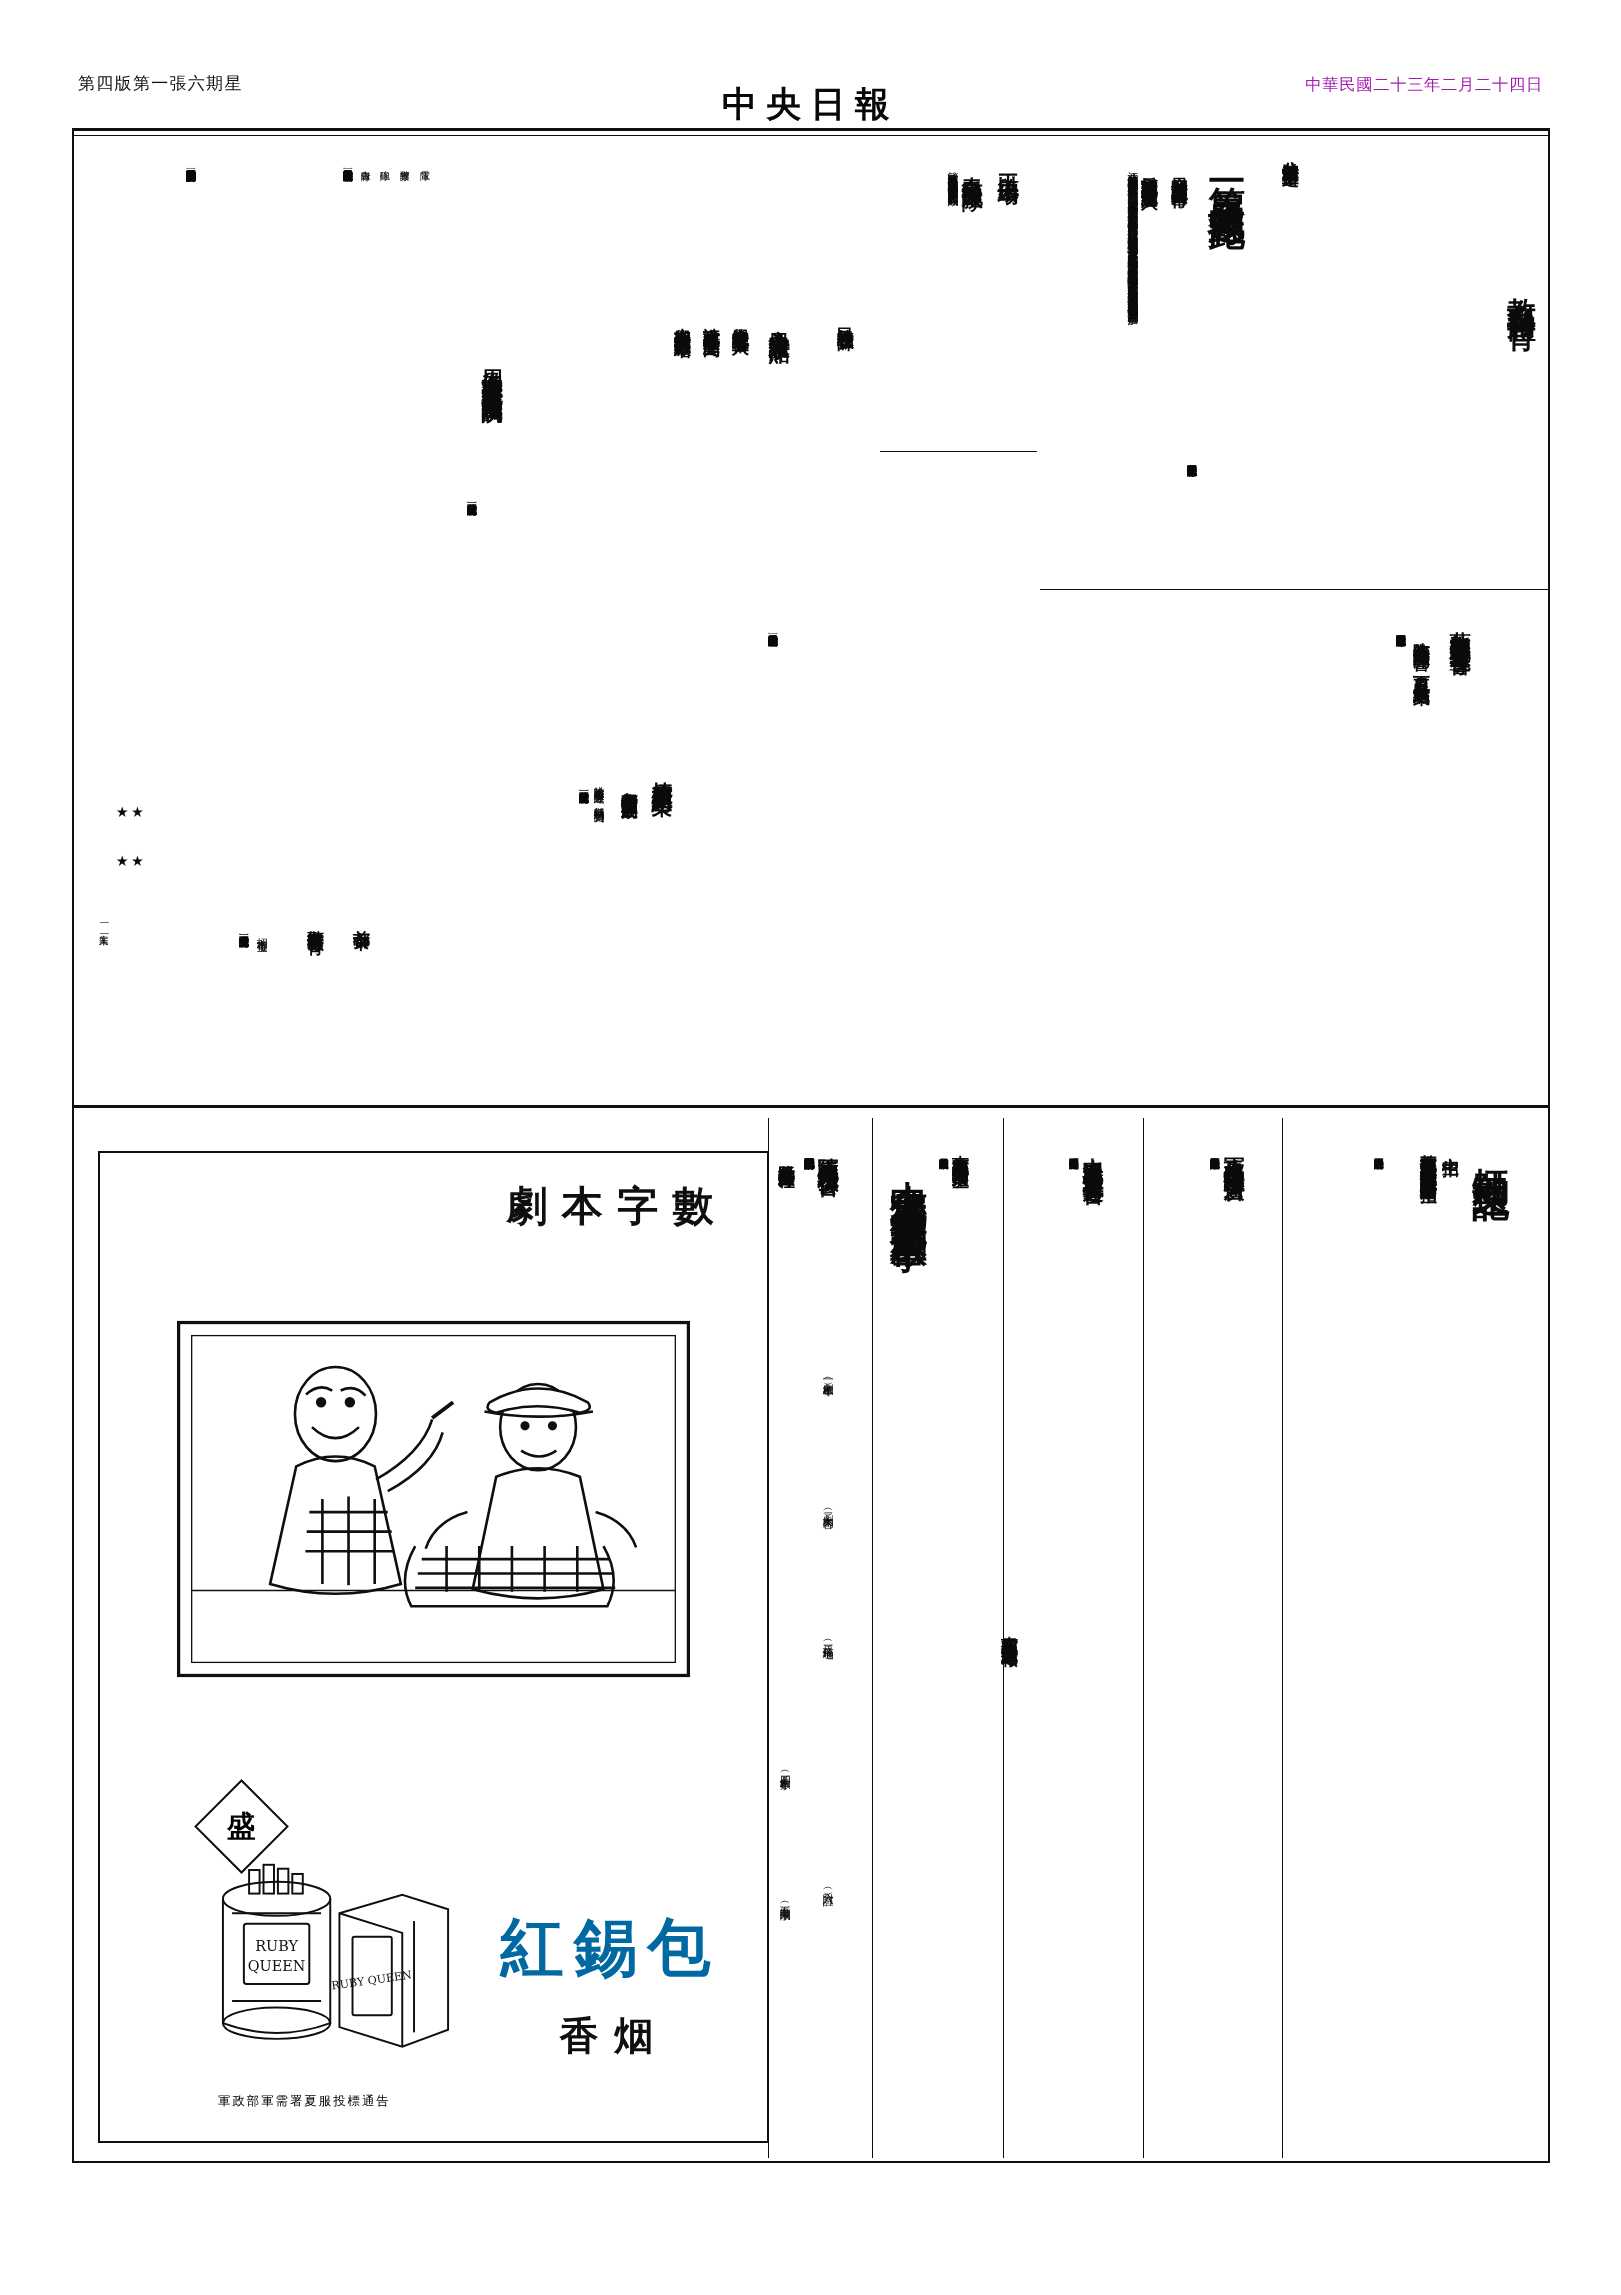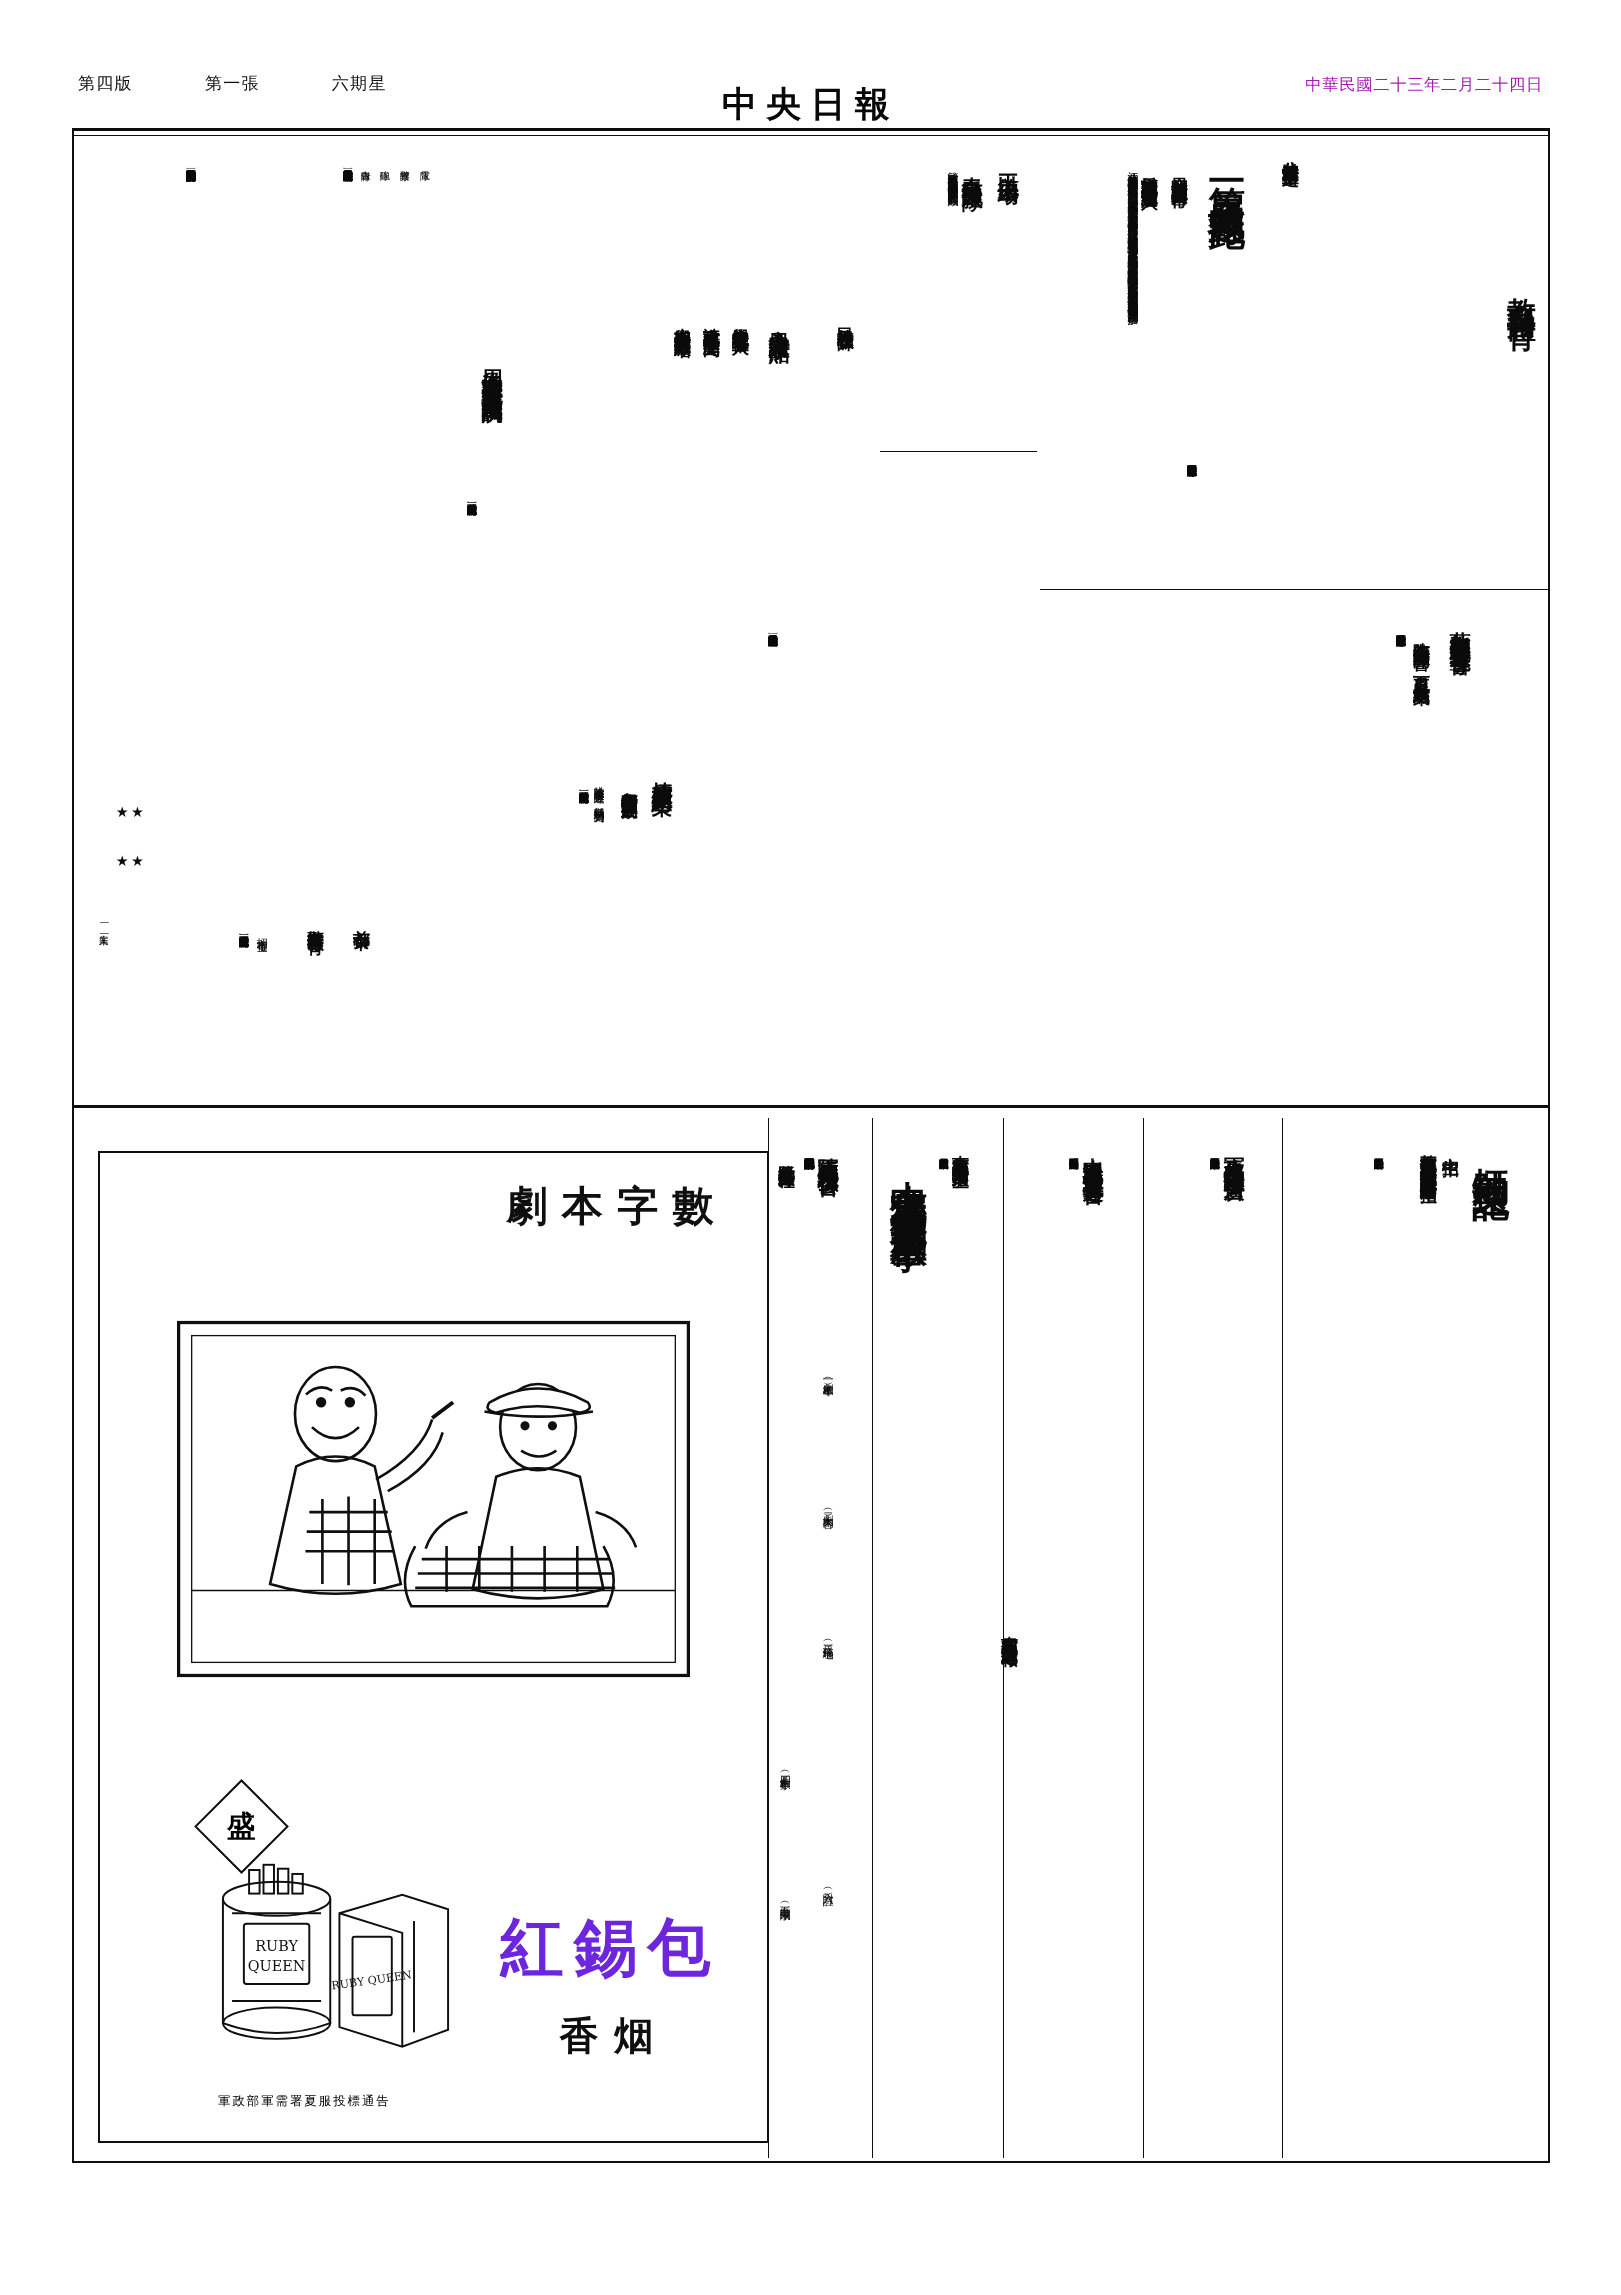--- a/index.html
+++ b/index.html
@@ -4,21 +4,21 @@
 <style>
   html,body{margin:0;padding:0;background:#b9b9b9;}
   body{font-family:"DejaVu Sans","Liberation Sans",sans-serif;}
   .page{
     width:1622px;height:2295px;background:#ffffff;position:relative;
     box-sizing:border-box;
     filter:contrast(1.02);
   }
   
   .masthead{position:absolute;left:78px;top:65px;width:1465px;height:59px;}
-  .mast-left{position:absolute;left:0;top:6.5px;display:flex;gap:72px;
+  .mast-left{position:absolute;left:0;top:6.5px;display:flex;
     writing-mode:horizontal-tb;font-size:17px;letter-spacing:1.3px;color:#111;align-items:center;}
   .mast-left span{font-family:"DejaVu Serif","Liberation Serif",serif;}
   .mast-title{position:absolute;left:50%;transform:translateX(-50%);top:16px;
     font-size:35px;font-weight:bold;letter-spacing:9.2px;
     font-family:"DejaVu Serif","Liberation Serif",serif;color:#0a0a0a;}
   .mast-date{position:absolute;right:0;top:9.2px;font-size:16.3px;letter-spacing:0.7px;
     font-family:"DejaVu Serif","Liberation Serif",serif;color:#a21caf;}
 
   
   .hrule{position:absolute;background:#111;}
@@ -42,21 +42,21 @@
 
   
   .ad-box{position:absolute;left:98px;top:1151px;width:667px;height:988px;
     border:2px solid #111;background:#fff;}
   .ad-slogan1{position:absolute;right:39px;top:26px;font-size:41px;font-weight:bold;
     letter-spacing:14.4px;font-family:"DejaVu Serif","Liberation Serif",serif;color:#111;}
   .ad-slogan2{position:absolute;right:26px;top:98px;font-size:37px;font-weight:bold;
     letter-spacing:13px;font-family:"DejaVu Serif","Liberation Serif",serif;color:#111;}
   .ad-pic{position:absolute;left:72px;top:163px;width:523px;height:366px;}
   .ad-brand{position:absolute;right:46px;bottom:150px;font-size:63px;font-weight:bold;
-    letter-spacing:10.5px;font-family:"DejaVu Serif","Liberation Serif",serif;color:#6d28d9;}
+    letter-spacing:10.5px;font-family:"DejaVu Serif","Liberation Serif",serif;color:#0369a1;}
   .ad-brand2{position:absolute;right:98px;bottom:78px;font-size:39px;font-weight:bold;
     letter-spacing:15.7px;font-family:"DejaVu Serif","Liberation Serif",serif;color:#111;}
   .ad-seal{position:absolute;left:108px;bottom:281px;width:63px;height:63px;
     transform:rotate(45deg);border:2.6px solid #111;display:flex;align-items:center;justify-content:center;}
   .ad-seal span{transform:rotate(-45deg);font-size:29px;font-weight:bold;
     font-family:"DejaVu Serif","Liberation Serif",serif;}
   .ad-foot{position:absolute;left:118px;bottom:31px;font-size:12.4px;letter-spacing:2px;
     font-family:"DejaVu Serif","Liberation Serif",serif;}
 
   .starline{position:absolute;font-size:14.4px;letter-spacing:9.2px;}

